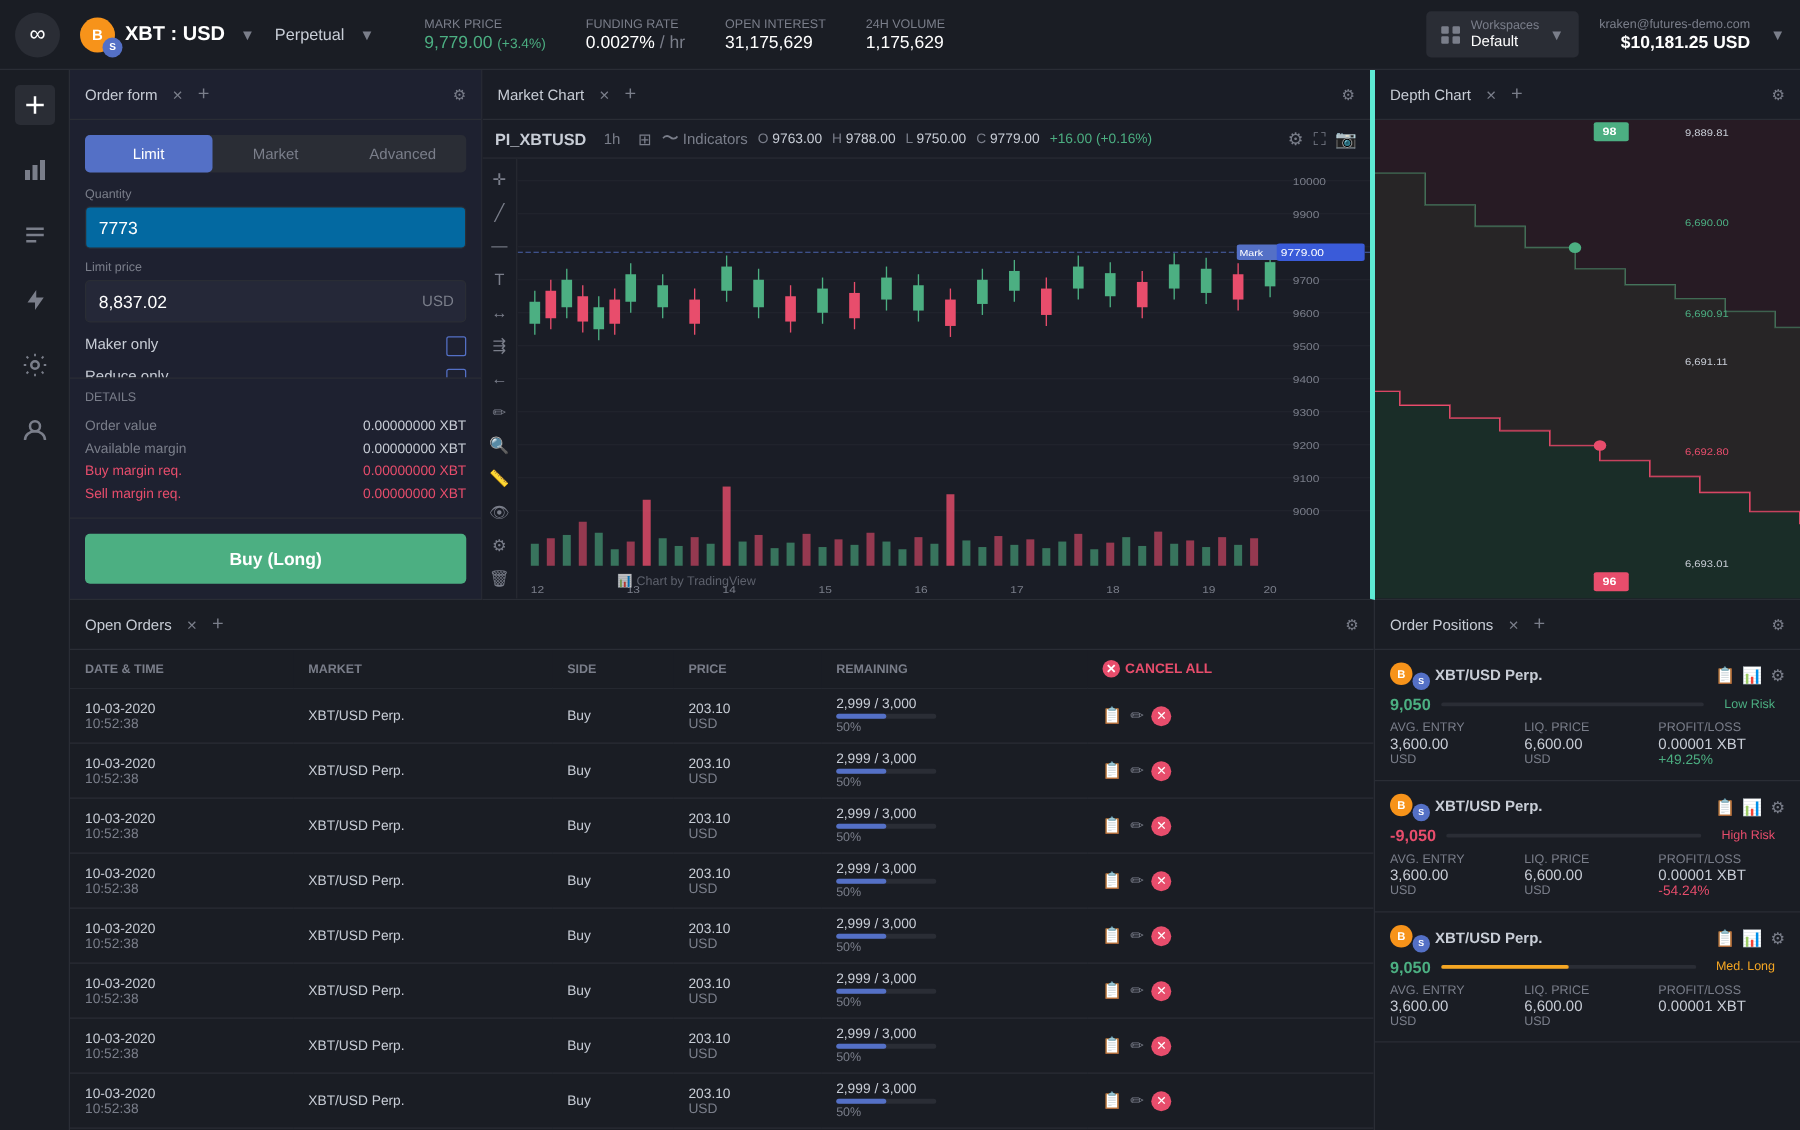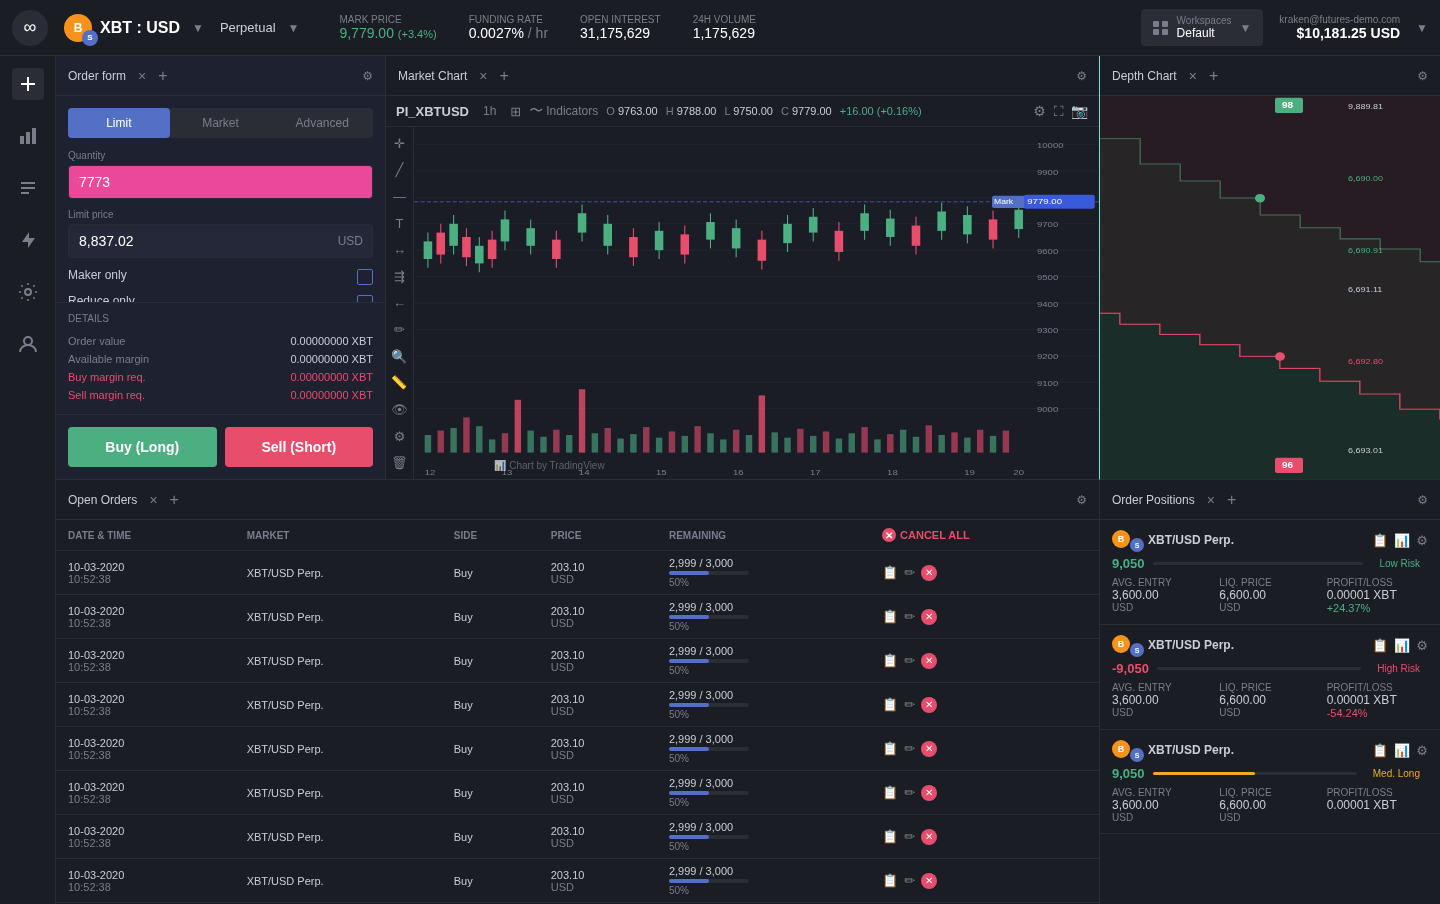--- a/index.html
+++ b/index.html
@@ -47,21 +47,21 @@
     .panel-body { padding: 12px; flex: 1; overflow: hidden; }
 
     
     .order-tabs { display: flex; background: #2a2d35; border-radius: 4px; margin-bottom: 12px; }
     .order-tab { flex: 1; padding: 8px; text-align: center; cursor: pointer; border-radius: 4px; font-size: 12px; color: #7a7e8a; }
     .order-tab.active { background: #5470c6; color: #fff; }
 
     
     .form-group { margin-bottom: 10px; }
     .form-label { font-size: 10px; color: #7a7e8a; margin-bottom: 4px; display: block; }
-    .form-input { width: 100%; background: #ec4899; border: 1px solid #2a2d35; border-radius: 4px; padding: 8px 10px; color: #fff; font-size: 14px; outline: none; }
+    .form-input { width: 100%; background: #0369a1; border: 1px solid #2a2d35; border-radius: 4px; padding: 8px 10px; color: #fff; font-size: 14px; outline: none; }
     .form-input-with-suffix { position: relative; }
     .form-input-with-suffix input { width: 100%; background: #252838; border: 1px solid #2a2d35; border-radius: 4px; padding: 8px 40px 8px 10px; color: #fff; font-size: 14px; outline: none; }
     .input-suffix { position: absolute; right: 10px; top: 50%; transform: translateY(-50%); color: #7a7e8a; font-size: 12px; }
 
     
     .checkbox-row { display: flex; align-items: center; justify-content: space-between; margin-bottom: 8px; }
     .checkbox-row label { font-size: 12px; color: #c8cdd6; }
     .checkbox { width: 16px; height: 16px; border: 1px solid #5470c6; border-radius: 2px; cursor: pointer; display: flex; align-items: center; justify-content: center; }
 
     
@@ -71,21 +71,21 @@
     .detail-label { font-size: 11px; color: #7a7e8a; }
     .detail-value { font-size: 11px; color: #c8cdd6; }
     .detail-value.red { color: #e84d6c; }
 
     
     .action-buttons { display: flex; gap: 8px; padding: 12px; border-top: 1px solid #2a2d35; }
     .btn-buy { flex: 1; padding: 12px; background: #4caf82; color: #fff; border: none; border-radius: 4px; font-size: 14px; font-weight: bold; cursor: pointer; }
     .btn-sell { flex: 1; padding: 12px; background: #e84d6c; color: #fff; border: none; border-radius: 4px; font-size: 14px; font-weight: bold; cursor: pointer; }
 
     
-    #chart-panel { grid-row: 1 / 2; grid-column: 2 / 3; background: #1a1d26; border-right: 1px solid #5eead4; border-bottom: 1px solid #2a2d35; display: flex; flex-direction: column; overflow: hidden; }
+    #chart-panel { grid-row: 1 / 2; grid-column: 2 / 3; background: #1a1d26; border-right: 4px solid #5eead4; border-bottom: 1px solid #2a2d35; display: flex; flex-direction: column; overflow: hidden; }
     .chart-toolbar { display: flex; align-items: center; padding: 6px 10px; border-bottom: 1px solid #2a2d35; gap: 8px; flex-wrap: wrap; }
     .chart-symbol { font-size: 13px; color: #c8cdd6; font-weight: bold; }
     .chart-timeframe { font-size: 12px; color: #7a7e8a; cursor: pointer; padding: 2px 6px; }
     .chart-ohlc { display: flex; gap: 8px; font-size: 11px; }
     .ohlc-item { color: #7a7e8a; }
     .ohlc-item span { color: #c8cdd6; }
     .ohlc-item .green { color: #4caf82; }
     .chart-right-tools { margin-left: auto; display: flex; gap: 8px; }
     .chart-tool-btn { color: #7a7e8a; cursor: pointer; font-size: 14px; }
 
@@ -301,21 +301,20 @@
           <span class="detail-value red">0.00000000 XBT</span>
         </div>
         <div class="detail-row">
           <span class="detail-label red" style="color:#e84d6c">Sell margin req.</span>
           <span class="detail-value red">0.00000000 XBT</span>
         </div>
       </div>
 
       <div class="action-buttons">
         <button class="btn-buy">Buy (Long)</button>
-        <button class="btn-sell">Sell (Short)</button>
       </div>
     </div>
 
     <div id="chart-panel">
       <div class="panel-header">
         <span class="panel-title">Market Chart</span>
         <span class="panel-close">×</span>
         <span class="panel-add">+</span>
         <span class="panel-settings">⚙</span>
       </div>
@@ -837,21 +836,21 @@
         <span class="pos-detail-sub">USD</span>
       </div>
       <div class="pos-detail">
         <span class="pos-detail-label">LIQ. PRICE</span>
         <span class="pos-detail-value">6,600.00</span>
         <span class="pos-detail-sub">USD</span>
       </div>
       <div class="pos-detail">
         <span class="pos-detail-label">PROFIT/LOSS</span>
         <span class="pos-detail-value">0.00001 XBT</span>
-        <span class="pos-detail-value profit-green">+24.37%</span>
+        <span class="pos-detail-value profit-green">+49.25%</span>
       </div>
     </div>
   </div>
           <div class="position-card">
     <div class="position-header">
       <div class="pos-pair-icons">
         <div class="pos-icon-b">B</div>
         <div class="pos-icon-s">S</div>
       </div>
       <span class="pos-name">XBT/USD Perp.</span>

